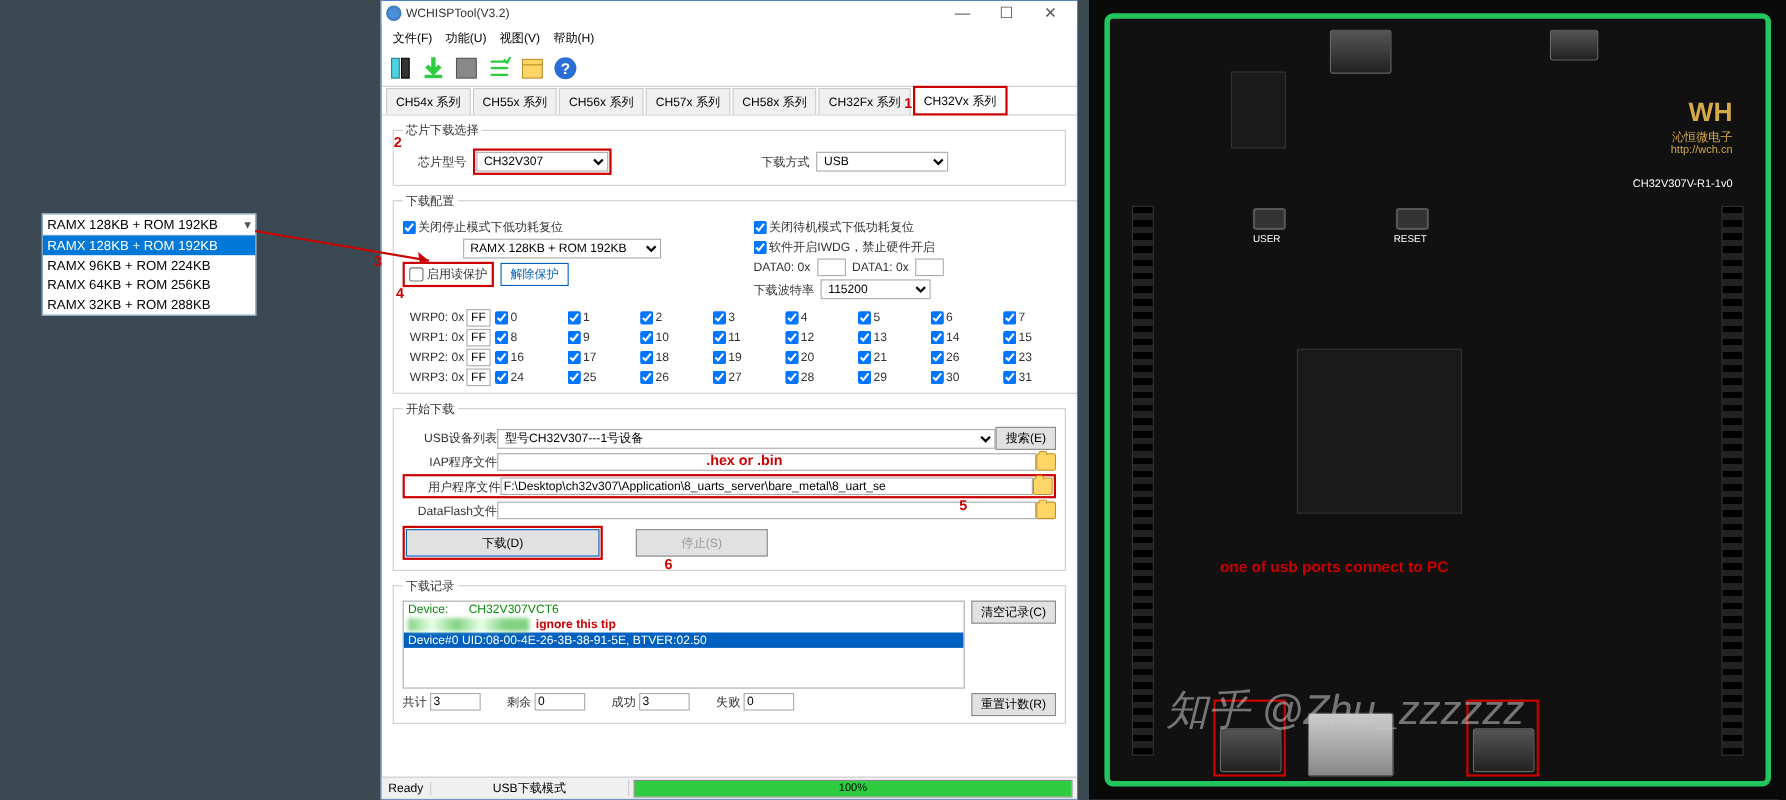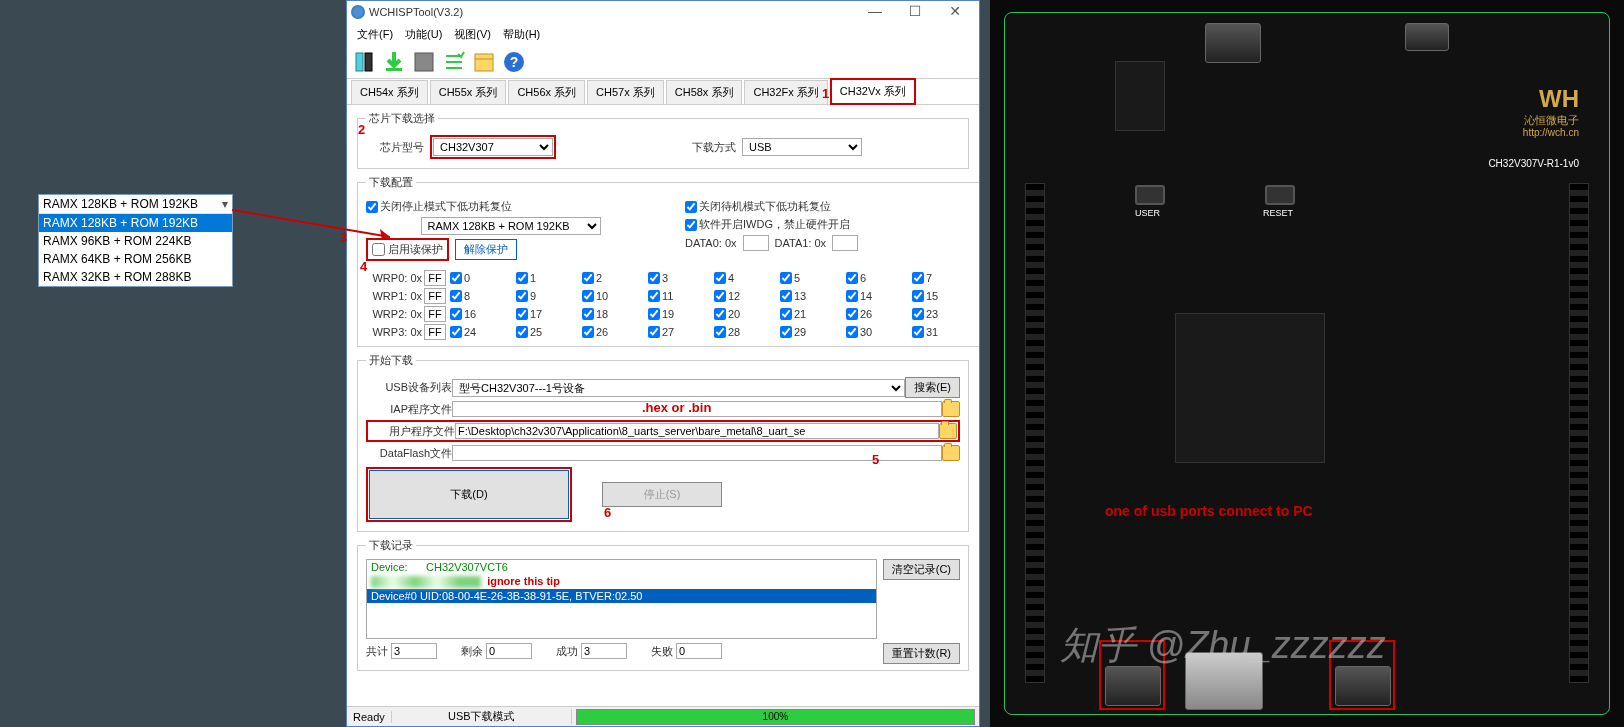--- a/index.html
+++ b/index.html
@@ -47,21 +47,21 @@
     .cb input { width: 12px; height: 12px; }
     
     .file-row { display: flex; align-items: center; gap: 0; margin: 3px 0; }
     .file-row .flbl { width: 86px; text-align: right; }
     .file-row input[type=text] { flex: 1; }
     .folder-btn { width: 18px; height: 16px; background: #ffd666; border: 1px solid #c08f2a; border-radius: 2px; cursor: pointer; position: relative; }
     .folder-btn::before { content: ""; position: absolute; top: -3px; left: 1px; width: 6px; height: 3px; background: #ffd666; border: 1px solid #c08f2a; border-bottom: none; border-radius: 2px 2px 0 0; }
     
     button { font-size: 11px; padding: 2px 8px; border: 1px solid #888; background: #e1e1e1; cursor: pointer; }
     button:disabled { color: #999; }
-    .btn-dl { width: 200px; padding: 16px; }
+    .btn-dl { width: 176px; padding: 4px; }
     .btn-stop { width: 120px; padding: 4px; }
     
     .log-box { border: 1px solid #aaa; height: 80px; font-family: monospace; font-size: 11px; overflow: auto; background: #fff; }
     .log-box .ln1 { color: #0a8a0a; padding: 1px 4px; }
     .log-box .ln2 { padding: 1px 4px; }
     .log-box .fuzzy { display: inline-block; width: 110px; height: 12px; background: linear-gradient(90deg,#7fd27f 0%,#e8ffe8 20%,#7fd27f 40%,#e8ffe8 60%,#7fd27f 80%); filter: blur(2px); vertical-align: middle; }
     .log-box .ln3 { background: #0060c0; color: #fff; padding: 1px 4px; }
     
     .count-row { display: flex; align-items: flex-start; gap: 24px; margin-top: 4px; }
     .count-row .cg { display: flex; align-items: center; gap: 3px; }
@@ -76,21 +76,21 @@
     
     .hl-box { border: 2px solid #c00; }
     .red-num { color: #c00; font-weight: bold; font-size: 13px; }
     .red-text { color: #c00; font-weight: bold; }
     
     
     .red-arrow { position: absolute; pointer-events: none; }
     
     
     .pcb { position: absolute; left: 990px; top: 0; width: 634px; height: 727px; background: #0a0a0a; }
-    .pcb .board { position: absolute; left: 14px; top: 12px; right: 14px; bottom: 12px; background: #111; border-radius: 8px; border: 1px solid #22c55e; }
+    .pcb .board { position: absolute; left: 14px; top: 12px; right: 14px; bottom: 12px; background: #111; border-radius: 8px; border: 5px solid #22c55e; }
     .pcb .silk { position: absolute; color: #fff; font-size: 9px; font-family: Arial; }
     .pcb .gold { color: #d4a947; }
     .pcb .red-annot { position: absolute; color: #c00; font-size: 14px; font-weight: bold; }
     .pcb .red-rect { position: absolute; border: 2px solid #c00; }
     .pcb .chip { position: absolute; background: #1a1a1a; border: 1px solid #333; }
     .pcb .usb-port { position: absolute; width: 56px; height: 40px; background: linear-gradient(#555,#222); border: 1px solid #666; border-radius: 3px; }
     .pcb .pin-header { position: absolute; width: 20px; background: repeating-linear-gradient(0deg,#000 0,#000 6px,#222 6px,#222 12px); border: 1px solid #333; }
     .pcb .btn-sq { position: absolute; width: 30px; height: 20px; background: #333; border: 2px solid #555; border-radius: 3px; }
     
     .watermark { position: absolute; left: 1060px; top: 620px; color: rgba(200,200,200,0.55); font-size: 38px; font-style: italic; pointer-events: none; white-space: nowrap; font-family: Arial; }
@@ -216,20 +216,24 @@
           <div class="row cb">
               <input type="checkbox" checked="" style="">
               <span>软件开启IWDG，禁止硬件开启</span>
             </div>
           <div class="row">
             <span>DATA0: 0x</span>
               <input type="text" style="width: 26px;" value="">
             <span>DATA1: 0x</span>
               <input type="text" style="width: 26px;" value="">
           </div>
+          <div class="row">
+            <span>下载波特率</span>
+            <select style="width:100px;"><option>115200</option></select>
+          </div>
         </div>
       </div>
       <div class="wrp-grid" id="wrp-grid" style="margin-top:6px;">
           <div class="wrp-label">
             <span>WRP0: 0x</span>
             <input type="text" value="FF" style="">
           </div>
           <div class="cb">
             <input type="checkbox" checked="" style="">
             <span>0</span>

